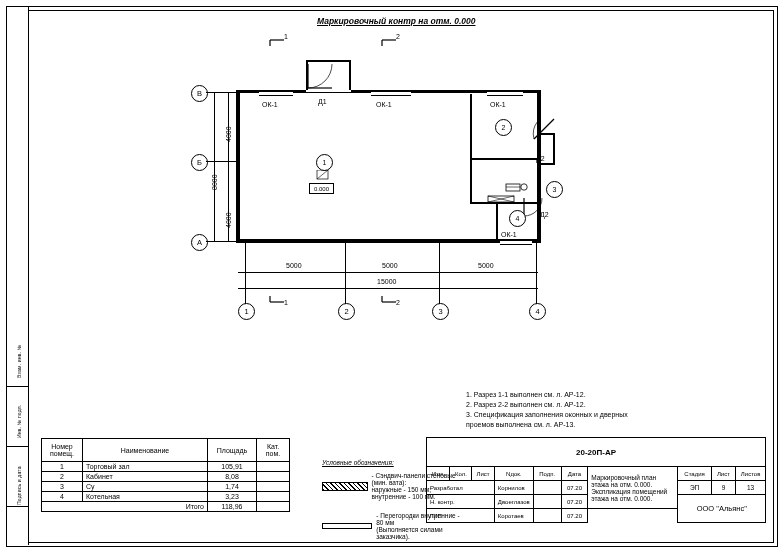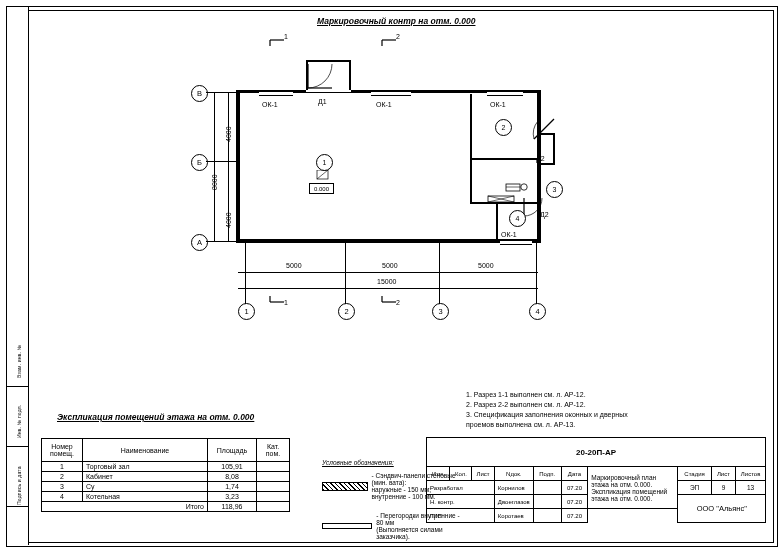--- a/index.html
+++ b/index.html
@@ -182,21 +182,20 @@
     <div class="secmark" style="left:396px;top:299px;">2</div>
   </div>
 
   <div class="notes" style="left:466px;top:390px;width:300px;">
     <div>1. Разрез 1-1 выполнен см. л. АР-12.</div>
     <div>2. Разрез 2-2 выполнен см. л. АР-12.</div>
     <div>3. Спецификация заполнения оконных и дверных</div>
     <div>    проемов выполнена см. л. АР-13.</div>
   </div>
 
-  <div class="ttl" style="left:57px;top:412px;">Экспликация помещений этажа на отм. 0.000</div>
 
   <div class="expl" style="left:41px;top:438px;">
     <table>
       <tbody>
           <tr>
         <th style="width:34px;height:20px;line-height:7px;">
           <span>Номер помещ.</span>
         </th>
         <th style="width:118px;">Наименование</th>
         <th style="width:42px;">Площадь</th>

